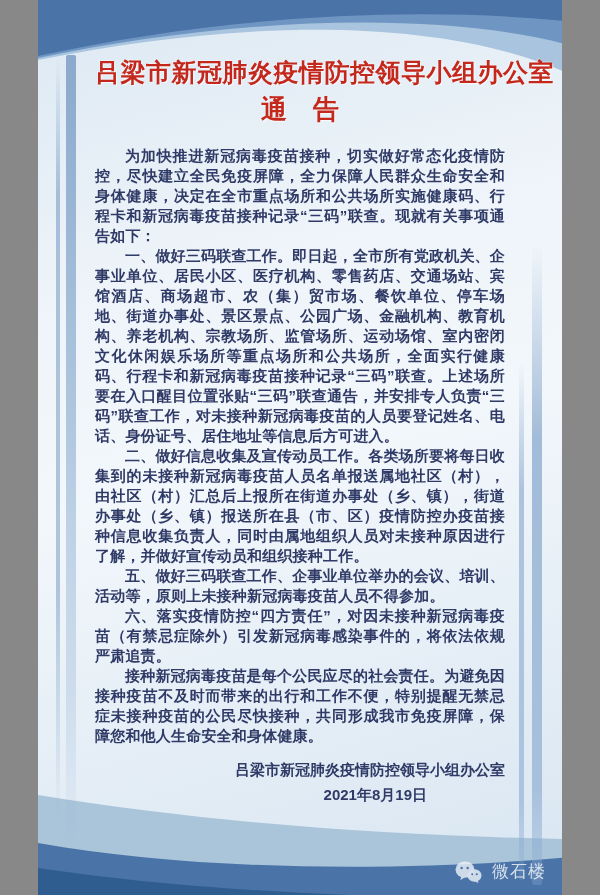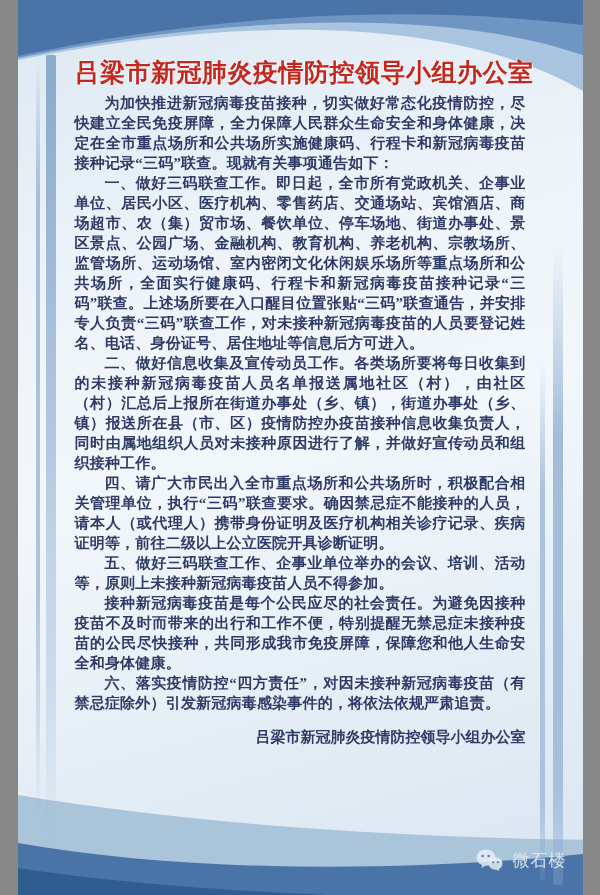--- a/index.html
+++ b/index.html
@@ -1,18 +1,18 @@
 <!DOCTYPE html>
 <html><head>
 <meta charset="utf-8">
 <style>
   html,body{margin:0;padding:0;background:#888;}
   .page{
     position:relative;
-    width:565px;height:895px;
+    width:524px;height:895px;
     margin:0 auto;
     overflow:hidden;
     background:linear-gradient(165deg,#dce8f3 0%,#eef4f9 30%,#f2f7fb 50%,#e2ecf5 80%,#d8e5f1 100%);
     font-family:"Liberation Sans",sans-serif;
   }
   
   .deco{position:absolute;left:0;width:600px;pointer-events:none;}
   .deco-top{top:0;height:165px;}
   .deco-bottom{bottom:0;height:140px;}
   
@@ -42,21 +42,21 @@
   }
   .title2{
     text-align:center;
     color:#c4281d;
     font-weight:bold;
     font-size:26px;
     line-height:34px;
     margin-top:3px;
     text-shadow:1px 1px 1px rgba(255,255,255,.75);
   }
-  .body-text{margin-top:4px;font-family:Liberation Serif, serif;}
+  .body-text{margin-top:20px;}
   .body-text p{
     margin:0;
     color:#2f3a66;
     font-size:15px;
     line-height:20px;
     font-weight:600;
     text-align:justify;
     text-indent:2em;
     letter-spacing:.2px;
   }
@@ -71,22 +71,22 @@
   .sig-date{
     text-align:right;
     padding-right:78px;
     color:#2f3a66;
     font-size:15px;
     font-weight:600;
     line-height:26px;
   }
   .watermark{
     position:absolute;z-index:5;
-    right:16px;bottom:23px;
-    display:flex;align-items:flex-start;gap:10px;
+    right:16px;bottom:12px;
+    display:flex;align-items:flex-end;gap:10px;
     opacity:.88;
   }
   .watermark .wm-label{
     color:#e9eef4;
     font-size:17px;
     letter-spacing:1px;
   }
 </style>
 </head>
 <body>
@@ -105,33 +105,34 @@
     <path d="M0,113 C150,135 300,143 600,147 L600,140 L0,140 Z" fill="#305d90"></path>
   </svg>
 
   <div class="stripe stripe-l1"></div>
   <div class="stripe stripe-l2"></div>
   <div class="stripe stripe-r1"></div>
   <div class="stripe stripe-r2"></div>
 
   <div class="content">
     <div class="title">吕梁市新冠肺炎疫情防控领导小组办公室</div>
+    <div class="title2">通　告</div>
 
     <div class="body-text">
       <p>为加快推进新冠病毒疫苗接种，切实做好常态化疫情防控，尽快建立全民免疫屏障，全力保障人民群众生命安全和身体健康，决定在全市重点场所和公共场所实施健康码、行程卡和新冠病毒疫苗接种记录“三码”联查。现就有关事项通告如下：</p>
       <p>一、做好三码联查工作。即日起，全市所有党政机关、企事业单位、居民小区、医疗机构、零售药店、交通场站、宾馆酒店、商场超市、农（集）贸市场、餐饮单位、停车场地、街道办事处、景区景点、公园广场、金融机构、教育机构、养老机构、宗教场所、监管场所、运动场馆、室内密闭文化休闲娱乐场所等重点场所和公共场所，全面实行健康码、行程卡和新冠病毒疫苗接种记录“三码”联查。上述场所要在入口醒目位置张贴“三码”联查通告，并安排专人负责“三码”联查工作，对未接种新冠病毒疫苗的人员要登记姓名、电话、身份证号、居住地址等信息后方可进入。</p>
       <p>二、做好信息收集及宣传动员工作。各类场所要将每日收集到的未接种新冠病毒疫苗人员名单报送属地社区（村），由社区（村）汇总后上报所在街道办事处（乡、镇），街道办事处（乡、镇）报送所在县（市、区）疫情防控办疫苗接种信息收集负责人，同时由属地组织人员对未接种原因进行了解，并做好宣传动员和组织接种工作。</p>
-      <p>四、请广大市民出入全市重点场所和公共场所时，积极配合相关管理单位，执行“三码”联查要求。确因禁忌症不能接种的人员，请本人（或代理人）携带身份证明及医疗机构相关诊疗记录、疾病证明等，前往二级以上公立医院开具诊断证明。</p>
       <p>五、做好三码联查工作、企事业单位举办的会议、培训、活动等，原则上未接种新冠病毒疫苗人员不得参加。</p>
+      <p>六、落实疫情防控“四方责任”，对因未接种新冠病毒疫苗（有禁忌症除外）引发新冠病毒感染事件的，将依法依规严肃追责。</p>
       <p>接种新冠病毒疫苗是每个公民应尽的社会责任。为避免因接种疫苗不及时而带来的出行和工作不便，特别提醒无禁忌症未接种疫苗的公民尽快接种，共同形成我市免疫屏障，保障您和他人生命安全和身体健康。</p>
-      <p>六、落实疫情防控“四方责任”，对因未接种新冠病毒疫苗（有禁忌症除外）引发新冠病毒感染事件的，将依法依规严肃追责。</p>
     </div>
 
     <div class="signature">
       <div class="sig-office">吕梁市新冠肺炎疫情防控领导小组办公室</div>
+      <div class="sig-date">2021年8月19日</div>
     </div>
   </div>
 
   <div class="watermark">
     <svg width="27" height="22" viewBox="0 0 27 22">
       <ellipse cx="10" cy="8.6" rx="9.5" ry="8.2" fill="#edf2f7" opacity="0.92"></ellipse>
       <path d="M6.5,15.5 L5.2,19.2 L9.6,16.6 Z" fill="#edf2f7" opacity="0.92"></path>
       <circle cx="6.6" cy="7" r="1.25" fill="#4a74a8"></circle>
       <circle cx="12.6" cy="7" r="1.25" fill="#4a74a8"></circle>
       <ellipse cx="19.5" cy="14.5" rx="7" ry="6.2" fill="#edf2f7" opacity="0.92"></ellipse>

